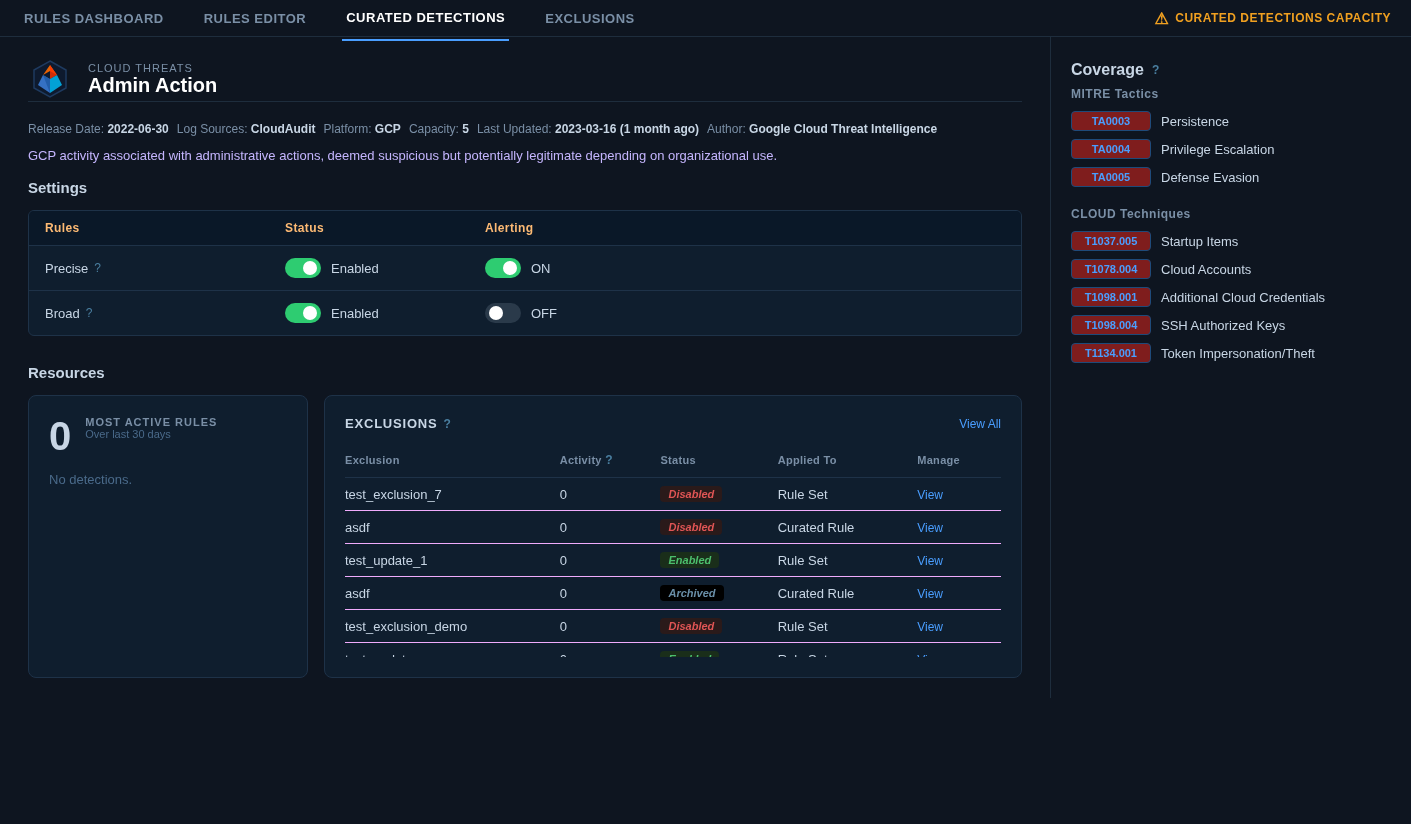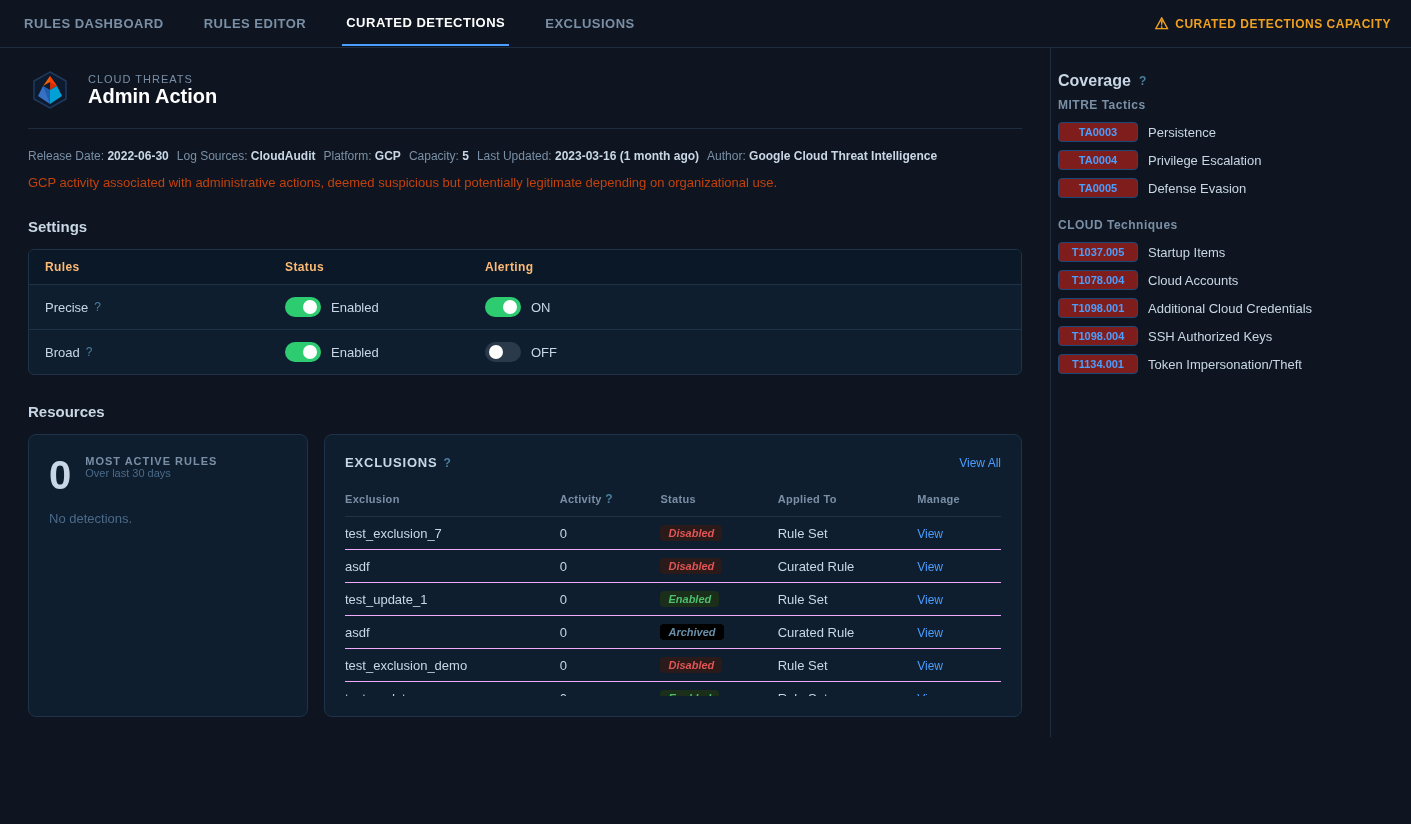--- a/index.html
+++ b/index.html
@@ -1,39 +1,39 @@
 <!DOCTYPE html>
 <html><head>
   <meta charset="utf-8">
   <style>
     * { box-sizing: border-box; margin: 0; padding: 0; }
     body { background: #0e1520; color: #c8d6e5; font-family: 'Segoe UI', Arial, sans-serif; font-size: 13px; min-height: 824px; }
 
     
-    .top-nav { display: flex; align-items: center; background: #0e1520; border-bottom: 1px solid #1e2d3d; height: 48px; padding: 0 20px; gap: 32px; }
+    .top-nav { display: flex; align-items: center; background: #0e1520; border-bottom: 1px solid #1e2d3d; height: 37px; padding: 0 20px; gap: 32px; }
     .top-nav a { color: #7a8fa6; text-decoration: none; font-size: 13px; font-weight: 600; letter-spacing: 0.5px; padding: 14px 4px; cursor: pointer; }
     .top-nav a.active { color: #fff; border-bottom: 2px solid #4a9eff; }
     .top-nav .spacer { flex: 1; }
     .capacity-warning { display: flex; align-items: center; gap: 6px; color: #f0a020; font-size: 12px; font-weight: 600; letter-spacing: 0.5px; }
     .warn-icon { color: #f0a020; font-size: 16px; }
 
     
     .main-layout { display: flex; }
     .content-area { flex: 1; padding: 20px 28px; max-width: 1050px; }
-    .sidebar { width: 340px; padding: 24px 7px; border-left: 1px solid #1e2d3d; }
-
-    
-    .page-header { display: flex; align-items: center; gap: 16px; margin-bottom: 20px; padding-bottom: 16px; border-bottom: 1px solid #1e2d3d; }
+    .sidebar { width: 340px; padding: 24px 20px; border-left: 1px solid #1e2d3d; }
+
+    
+    .page-header { display: flex; align-items: center; gap: 16px; margin-bottom: 20px; border-bottom: 1px solid #1e2d3d; }
     .header-text .subtitle { color: #7a8fa6; font-size: 11px; letter-spacing: 1px; text-transform: uppercase; }
     .header-text .title { color: #fff; font-size: 20px; font-weight: 600; }
 
     
     .meta-row { display: flex; gap: 8px; flex-wrap: wrap; margin-bottom: 12px; font-size: 12px; color: #7a8fa6; }
     .meta-row span b { color: #c8d6e5; }
-    .description { color: #c2410c; font-size: 13px; margin-bottom: 28px; }
+    .description { color: #c4b5fd; font-size: 13px; margin-bottom: 16px; }
 
     
     .section-title { font-size: 15px; font-weight: 600; color: #c8d6e5; margin-bottom: 14px; }
     .settings-table { background: #0f1e2e; border: 1px solid #1e3248; border-radius: 6px; overflow: hidden; margin-bottom: 28px; }
     .settings-header { display: grid; grid-template-columns: 240px 200px 200px; background: #0a1828; padding: 10px 16px; color: #fdba74; font-size: 12px; font-weight: 600; letter-spacing: 0.4px; }
     .settings-row { display: grid; grid-template-columns: 240px 200px 200px; padding: 12px 16px; border-top: 1px solid #1e3248; align-items: center; }
     .rule-label { display: flex; align-items: center; gap: 6px; color: #c8d6e5; font-size: 13px; }
     .help-icon { color: #4a7fa0; font-size: 12px; cursor: pointer; }
     .status-cell { display: flex; align-items: center; gap: 10px; }
     .toggle { display: inline-block; width: 36px; height: 20px; background: #2ecc71; border-radius: 10px; position: relative; cursor: pointer; }

